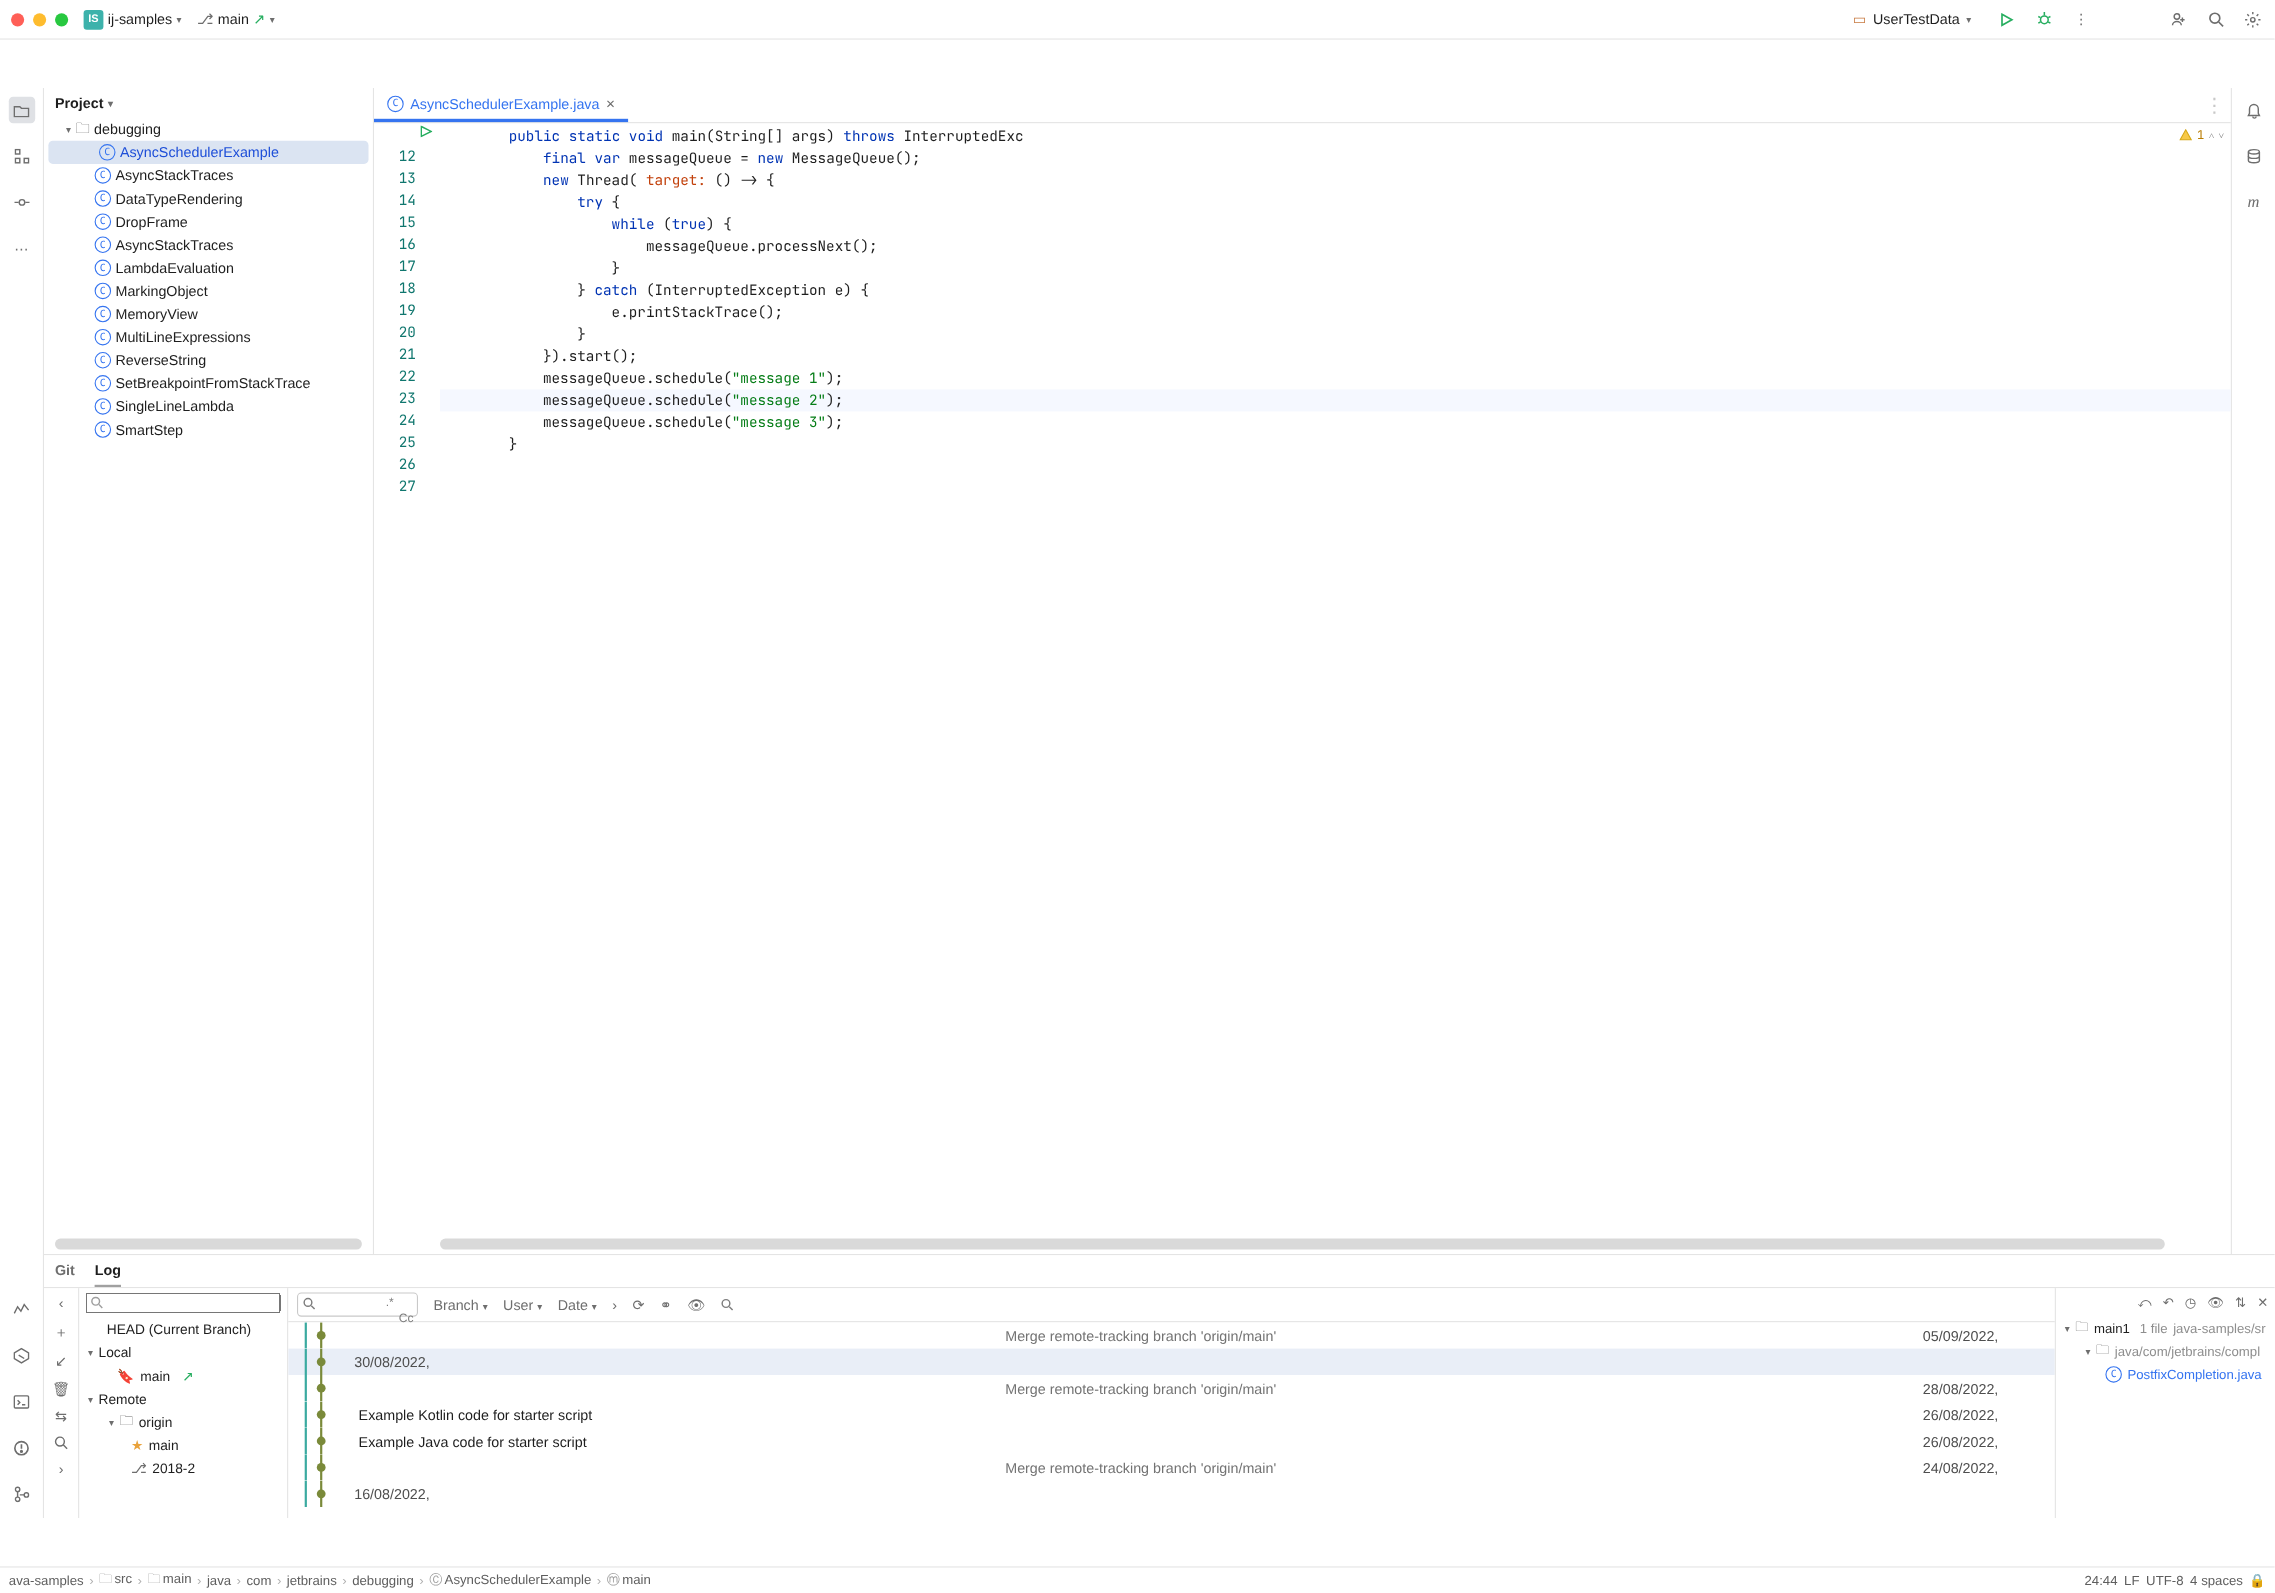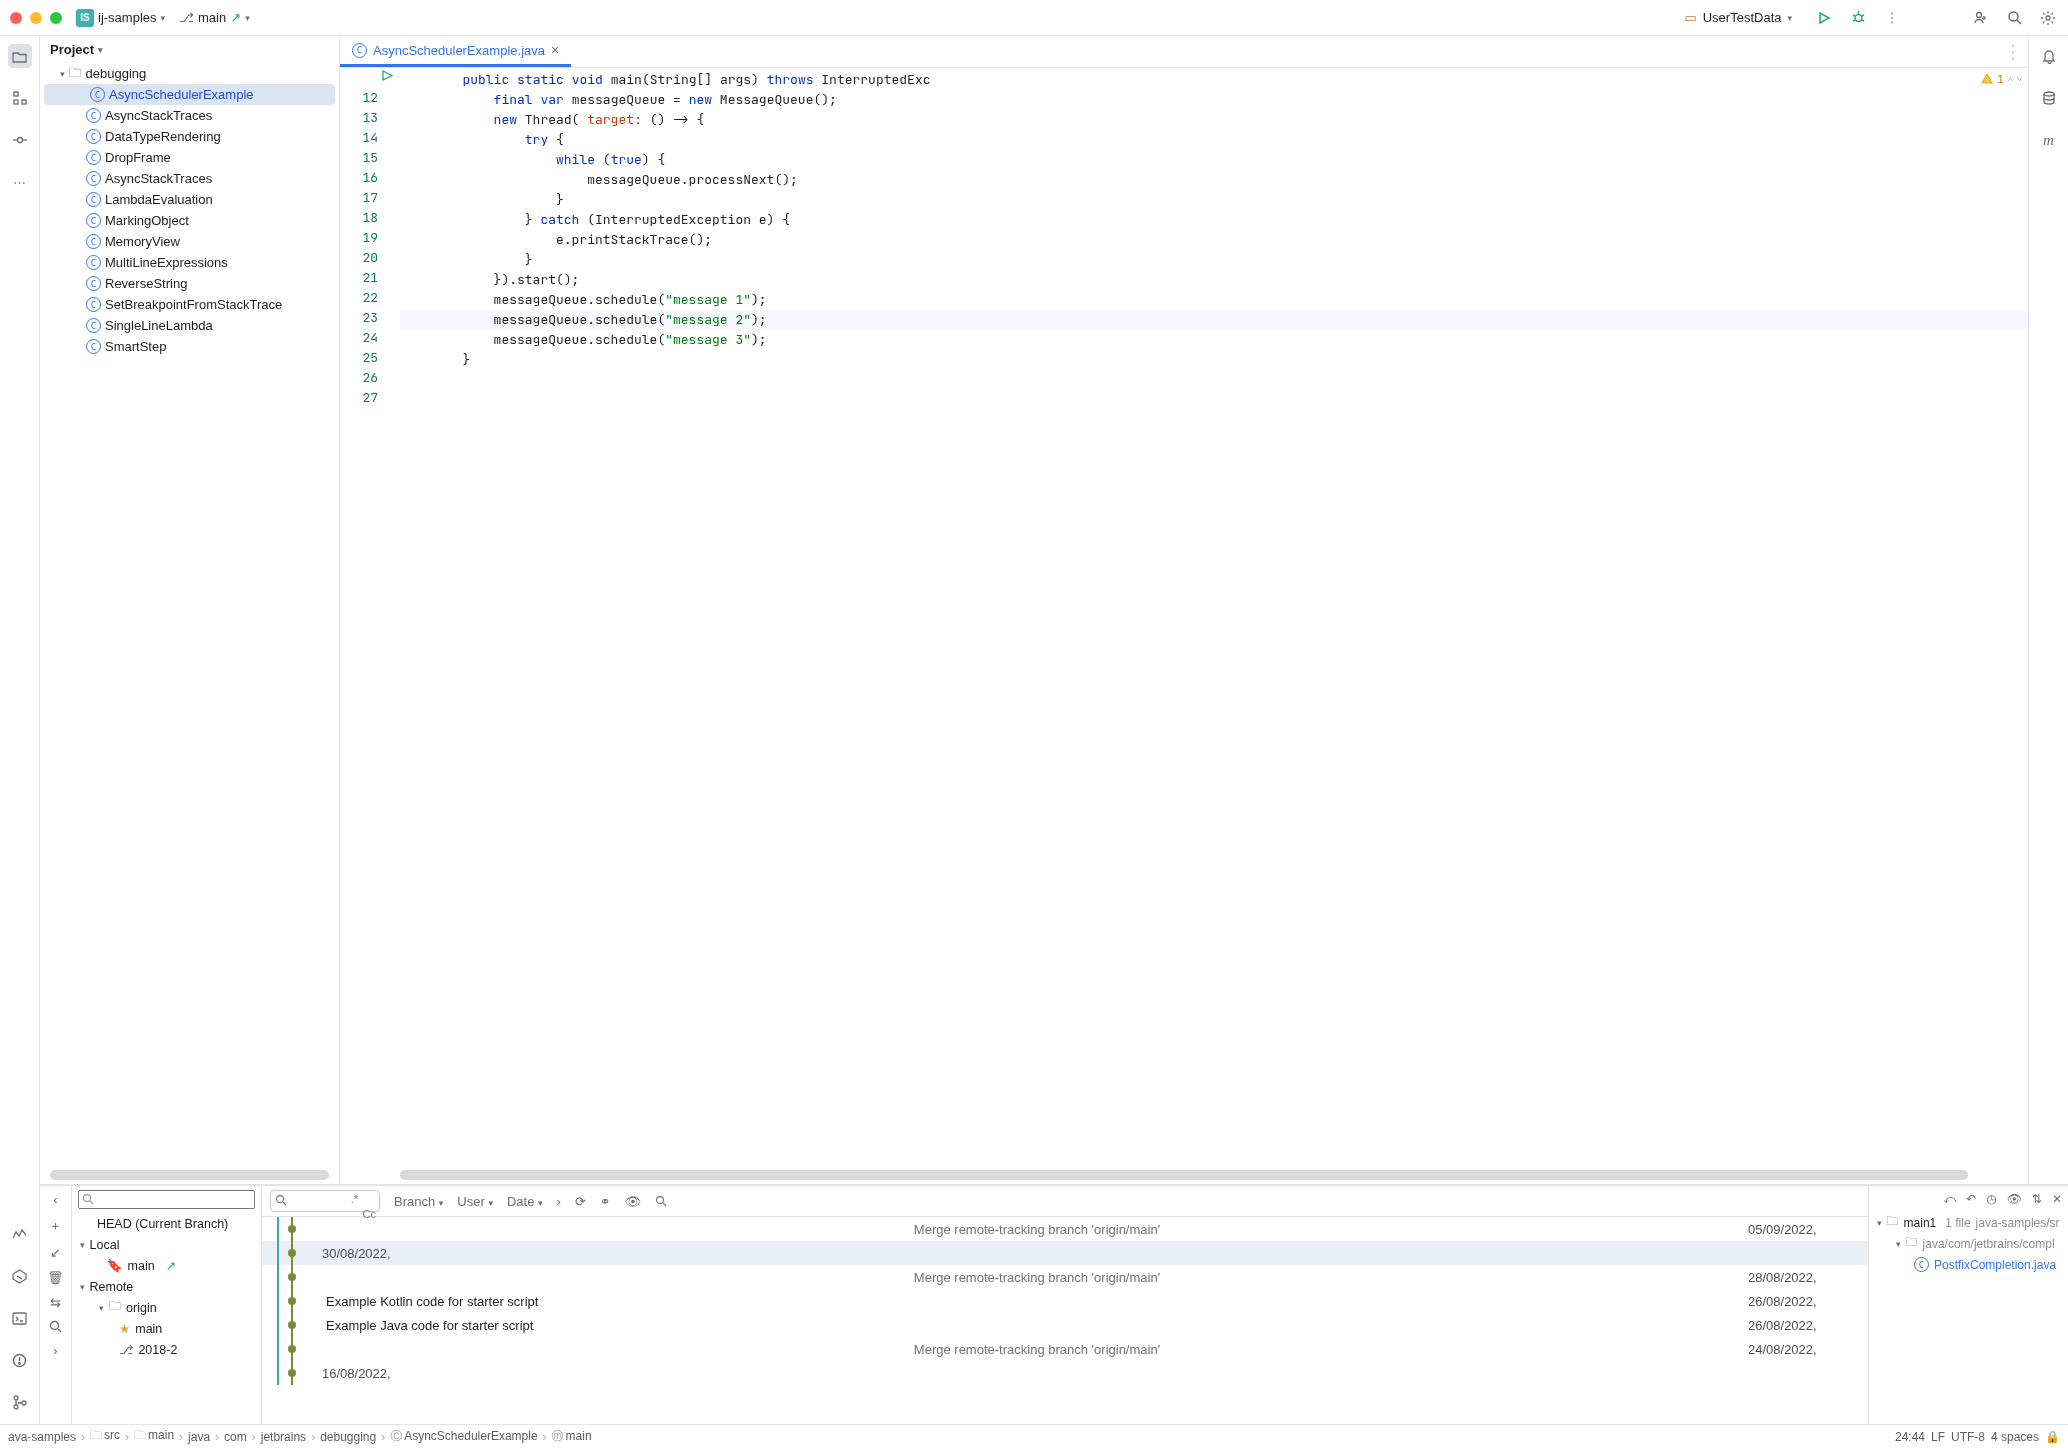--- a/index.html
+++ b/index.html
@@ -1,17 +1,17 @@
 <!DOCTYPE html>
 <html><head>
 <meta charset="utf-8">
 <style>
 * { margin: 0; padding: 0; box-sizing: border-box; }
 body { font-family: -apple-system, "Segoe UI", sans-serif; font-size: 13px; color: #1e1e1e; background: #fff; overflow: hidden; }
-.ide { display: flex; flex-direction: column; height: 100vh; }
+.ide { display: flex; flex-direction: column; height: 100vh; gap: 44px; }
 .topbar { display: flex; align-items: center; height: 36px; padding: 0 10px; border-bottom: 1px solid #e4e4e4; gap: 14px; }
 .traffic { display: flex; gap: 8px; }
 .dot { width: 12px; height: 12px; border-radius: 50%; }
 .dot.red { background: #ff5f57; }
 .dot.yellow { background: #febc2e; }
 .dot.green { background: #28c840; }
 .proj-icon { width: 18px; height: 18px; background: #3db2ab; border-radius: 3px; color: #fff; font-size: 10px; display: flex; align-items: center; justify-content: center; font-weight: 600; }
 .tb-item { display: flex; align-items: center; gap: 4px; color: #1e1e1e; }
 .chev { font-size: 9px; color: #6e6e6e; }
 .flex-spacer { flex: 1; }
@@ -345,20 +345,24 @@
                   <path d="M2 3v8c0 1.1 2.2 2 5 2s5-.9 5-2V3"></path>
                   <path d="M2 7c0 1.1 2.2 2 5 2s5-.9 5-2"></path>
                 </svg>
               </div>
             <div class="rail-icon" style="font-style:italic;font-family:serif;font-size:15px;">m</div>
           </div>
         </div>
       </div>
 
       <div class="bottom-panel">
+        <div class="vcs-tabs">
+          <div class="vcs-tab">Git</div>
+          <div class="vcs-tab active">Log</div>
+        </div>
         <div class="vcs-body">
           <div class="vcs-rail">
             <span>‹</span>
             <span>＋</span>
             <span>↙</span>
             <span>🗑</span>
             <span>⇆</span>
             <span>
                 <svg width="13" height="13" viewBox="0 0 13 13" fill="none" stroke="#6e6e6e" stroke-width="1.3">
                   <circle cx="5.5" cy="5.5" r="4"></circle>

